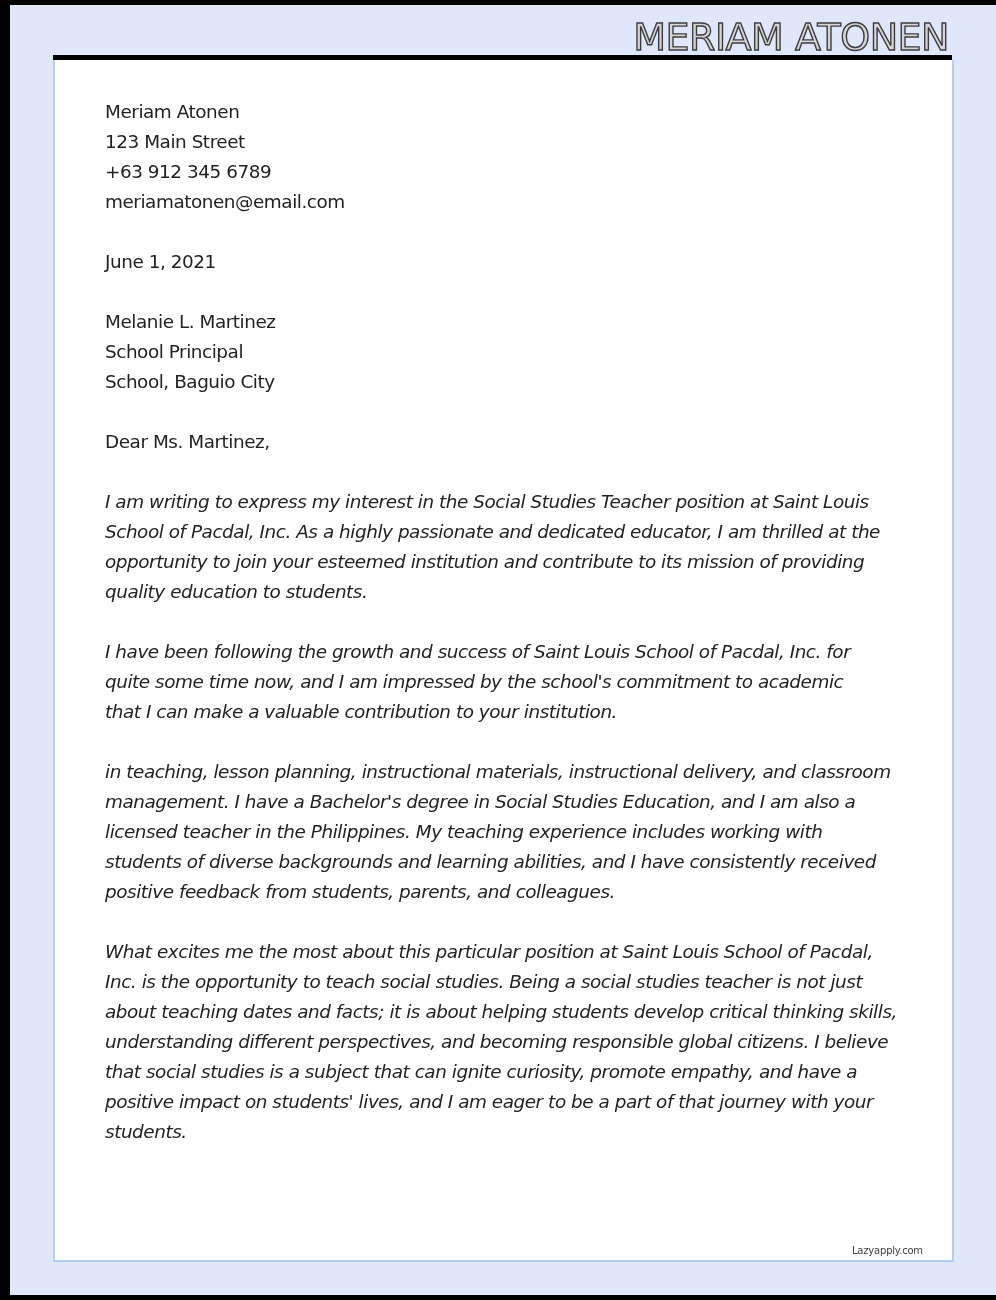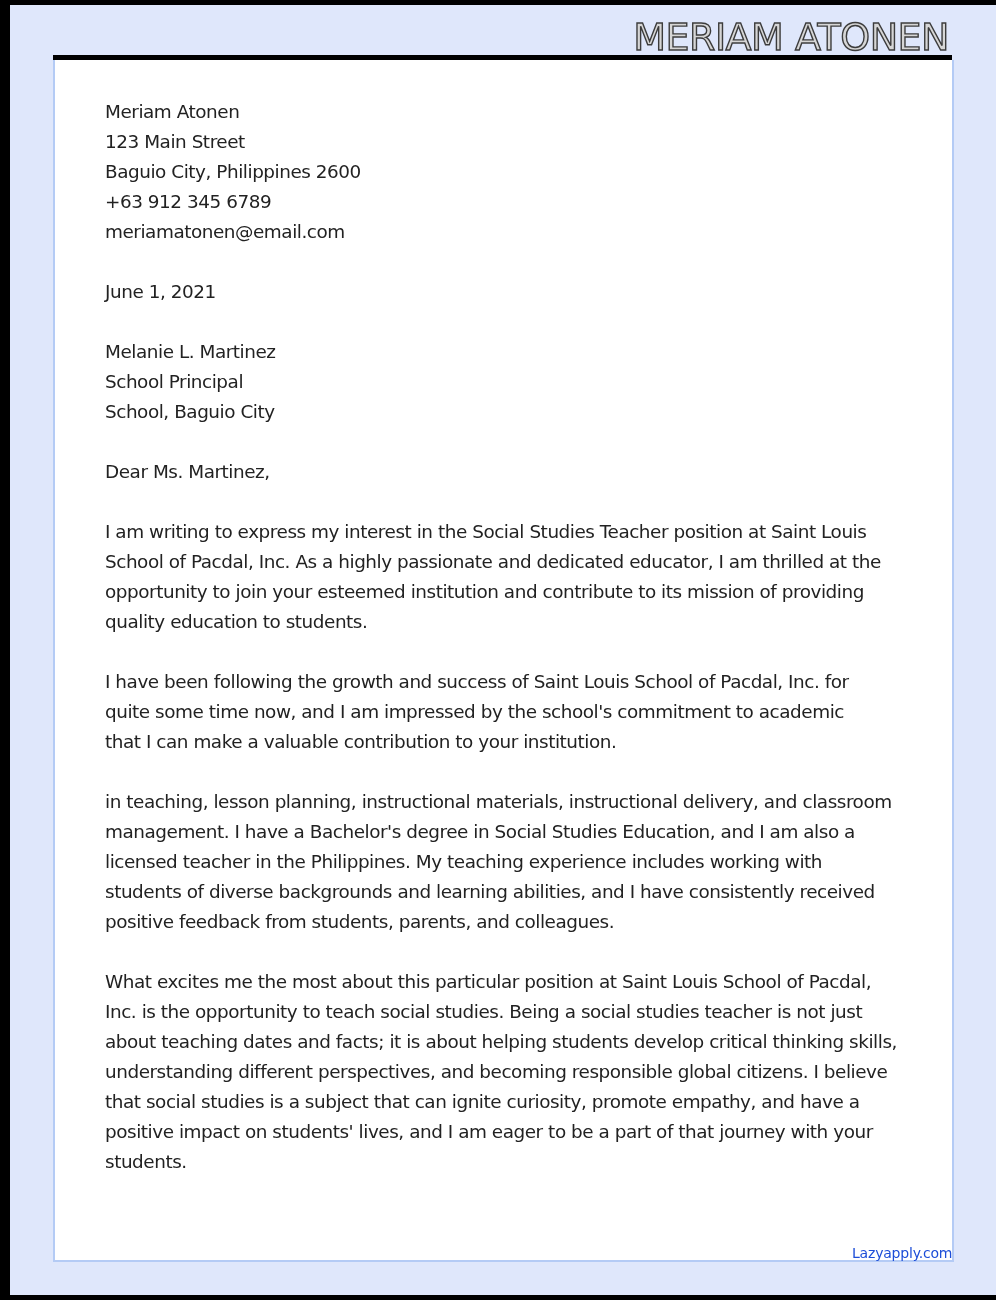--- a/index.html
+++ b/index.html
@@ -32,40 +32,39 @@
   }
   .letter {
     position: absolute; left: 95px; top: 92px; width: 800px;
     font-size: 18.4px; line-height: 30px; color: #222;
     font-family: "DejaVu Sans", sans-serif;
     letter-spacing: -0.45px;
   }
   .letter .line { display: block; white-space: nowrap; }
   .letter .gap { display: block; height: 30px; }
   .letter p { margin: 0 0 30px 0; }
-  .letter p .line { white-space: nowrap; }
+  .letter p .line { white-space: nowrap; font-style: italic; }
   .watermark {
     position: absolute; left: 842px; top: 1240px;
-    font-size: 14px; color: #1d4ed8; white-space: nowrap;
+    font-size: 10px; color: #404040; white-space: nowrap;
     letter-spacing: -0.2px;
   }
 </style>
 </head>
 <body>
 
 <div class="frame">
   <div class="header-name">MERIAM ATONEN</div>
   <div class="header-bar"></div>
   <div class="page"></div>
 
   <div class="letter">
     <div>
       <span class="line">Meriam Atonen</span>
       <span class="line">123 Main Street</span>
-      <span class="line">Baguio City, Philippines 2600</span>
       <span class="line">+63 912 345 6789</span>
       <span class="line">meriamatonen@email.com</span>
     </div>
     <span class="gap"></span>
     <span class="line">June 1, 2021</span>
     <span class="gap"></span>
     <div>
       <span class="line">Melanie L. Martinez</span>
       <span class="line">School Principal</span>
       <span class="line">School, Baguio City</span>

